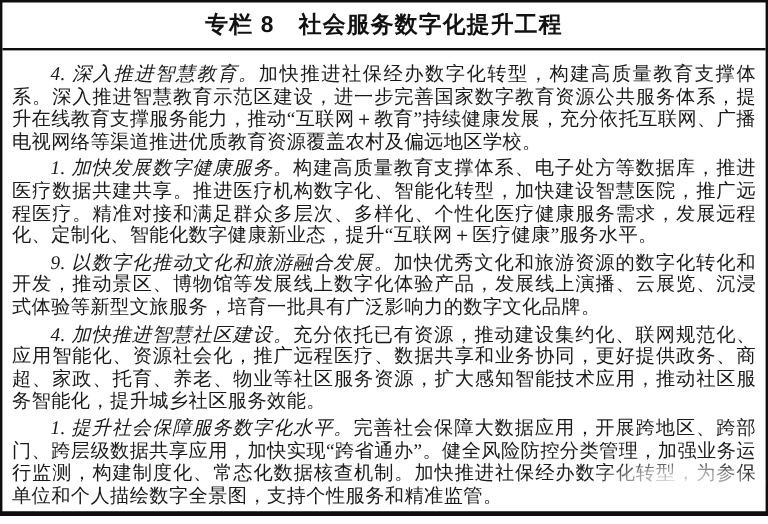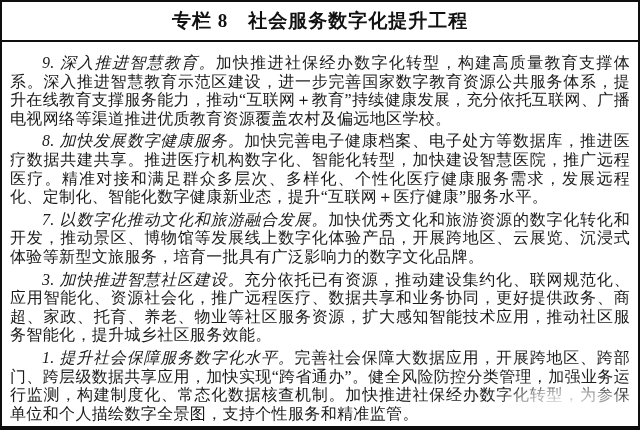--- a/index.html
+++ b/index.html
@@ -25,21 +25,21 @@
     border-bottom-width: 4px;
     background: #ffffff;
   }
   .panel-title {
     box-sizing: border-box;
     height: 40px;
     border-bottom: 2px solid #0e0e0e;
     display: flex;
     align-items: center;
     justify-content: center;
-    font-family: Liberation Serif, serif;
+    font-family: Liberation Sans, sans-serif;
     font-weight: bold;
     font-size: 19px;
     letter-spacing: 1px;
     color: #111111;
   }
   .panel-body {
     box-sizing: border-box;
     padding: 12px 8px 0 8px;
     font-family: "Liberation Serif", "DejaVu Serif", serif;
     font-size: 16px;
@@ -71,27 +71,27 @@
 </head>
 <body>
 
 <div class="page">
   <div class="panel">
 
     <div class="panel-title">专栏 8　社会服务数字化提升工程</div>
 
     <div class="panel-body">
 
-      <p><span class="lead">9. 深入推进智慧教育。</span><span>加快推进社保经办数字化转型，构建高质量教育支撑体系。深入推进智慧教育示范区建设，进一步完善国家数字教育资源公共服务体系，提升在线教育支撑服务能力，推动“互联网＋教育”持续健康发展，充分依托互联网、广播电视网络等渠道推进优质教育资源覆盖农村及偏远地区学校。</span></p>
+      <p><span class="lead">4. 深入推进智慧教育。</span><span>加快推进社保经办数字化转型，构建高质量教育支撑体系。深入推进智慧教育示范区建设，进一步完善国家数字教育资源公共服务体系，提升在线教育支撑服务能力，推动“互联网＋教育”持续健康发展，充分依托互联网、广播电视网络等渠道推进优质教育资源覆盖农村及偏远地区学校。</span></p>
 
-      <p><span class="lead">8. 加快发展数字健康服务。</span><span>加快完善电子健康档案、电子处方等数据库，推进医疗数据共建共享。推进医疗机构数字化、智能化转型，加快建设智慧医院，推广远程医疗。精准对接和满足群众多层次、多样化、个性化医疗健康服务需求，发展远程化、定制化、智能化数字健康新业态，提升“互联网＋医疗健康”服务水平。</span></p>
+      <p><span class="lead">1. 加快发展数字健康服务。</span><span>构建高质量教育支撑体系、电子处方等数据库，推进医疗数据共建共享。推进医疗机构数字化、智能化转型，加快建设智慧医院，推广远程医疗。精准对接和满足群众多层次、多样化、个性化医疗健康服务需求，发展远程化、定制化、智能化数字健康新业态，提升“互联网＋医疗健康”服务水平。</span></p>
 
-      <p><span class="lead">7. 以数字化推动文化和旅游融合发展。</span><span>加快优秀文化和旅游资源的数字化转化和开发，推动景区、博物馆等发展线上数字化体验产品，开展跨地区、云展览、沉浸式体验等新型文旅服务，培育一批具有广泛影响力的数字文化品牌。</span></p>
+      <p><span class="lead">9. 以数字化推动文化和旅游融合发展。</span><span>加快优秀文化和旅游资源的数字化转化和开发，推动景区、博物馆等发展线上数字化体验产品，发展线上演播、云展览、沉浸式体验等新型文旅服务，培育一批具有广泛影响力的数字文化品牌。</span></p>
 
-      <p><span class="lead">3. 加快推进智慧社区建设。</span><span>充分依托已有资源，推动建设集约化、联网规范化、应用智能化、资源社会化，推广远程医疗、数据共享和业务协同，更好提供政务、商超、家政、托育、养老、物业等社区服务资源，扩大感知智能技术应用，推动社区服务智能化，提升城乡社区服务效能。</span></p>
+      <p><span class="lead">4. 加快推进智慧社区建设。</span><span>充分依托已有资源，推动建设集约化、联网规范化、应用智能化、资源社会化，推广远程医疗、数据共享和业务协同，更好提供政务、商超、家政、托育、养老、物业等社区服务资源，扩大感知智能技术应用，推动社区服务智能化，提升城乡社区服务效能。</span></p>
 
       <p><span class="lead">1. 提升社会保障服务数字化水平。</span><span>完善社会保障大数据应用，开展跨地区、跨部门、跨层级数据共享应用，加快实现“跨省通办”。健全风险防控分类管理，加强业务运行监测，构建制度化、常态化数据核查机制。加快推进社保经办数字化转型，为参保单位和个人描绘数字全景图，支持个性服务和精准监管。</span></p>
 
     </div>
   </div>
 
   <div class="watermark-fade"></div>
 </div>
 
 </body></html>

